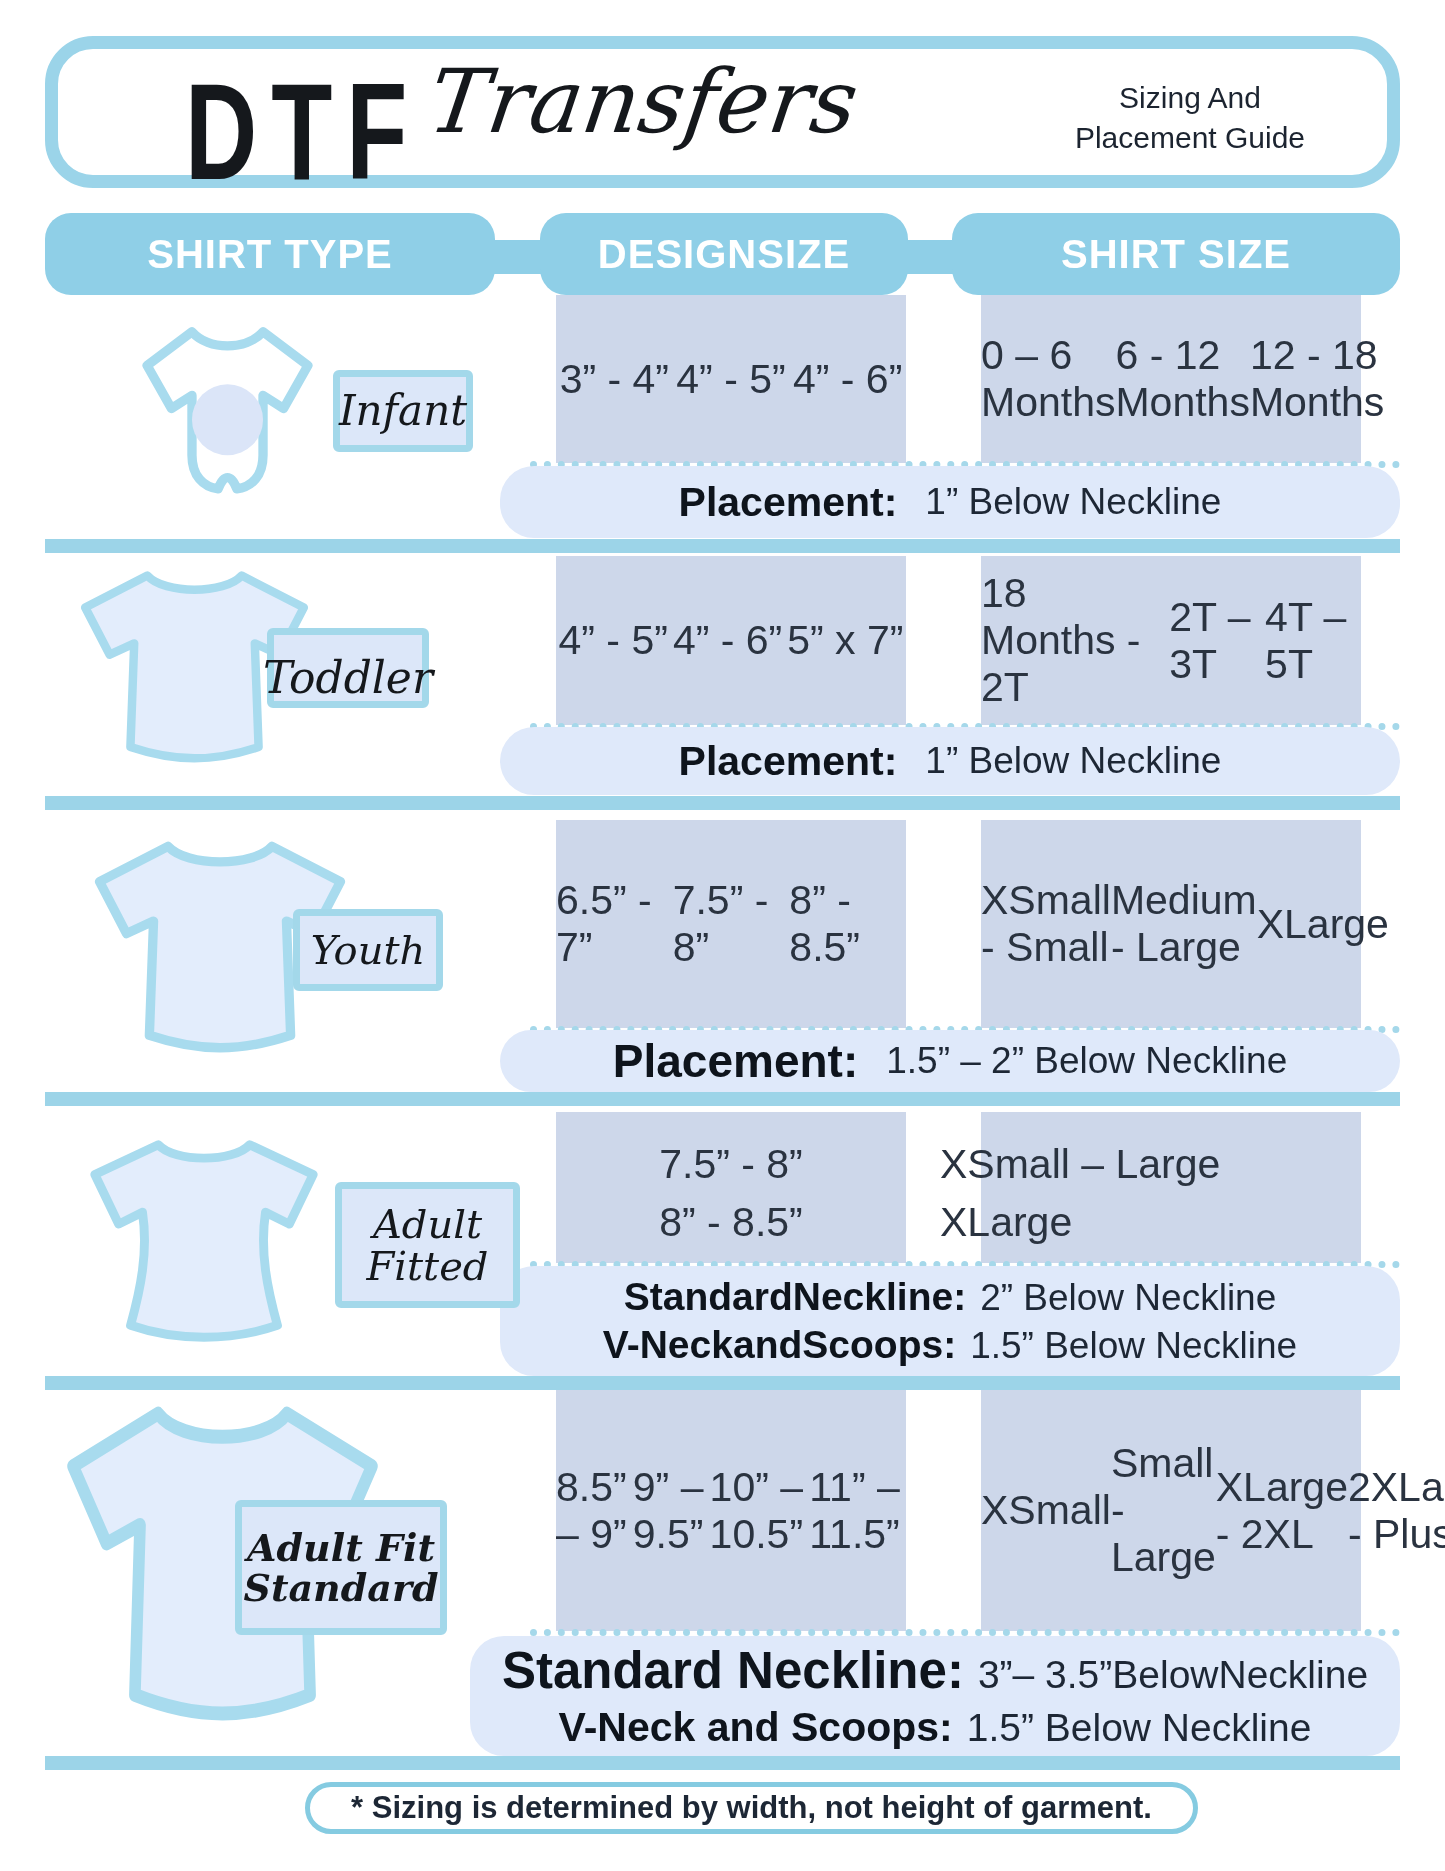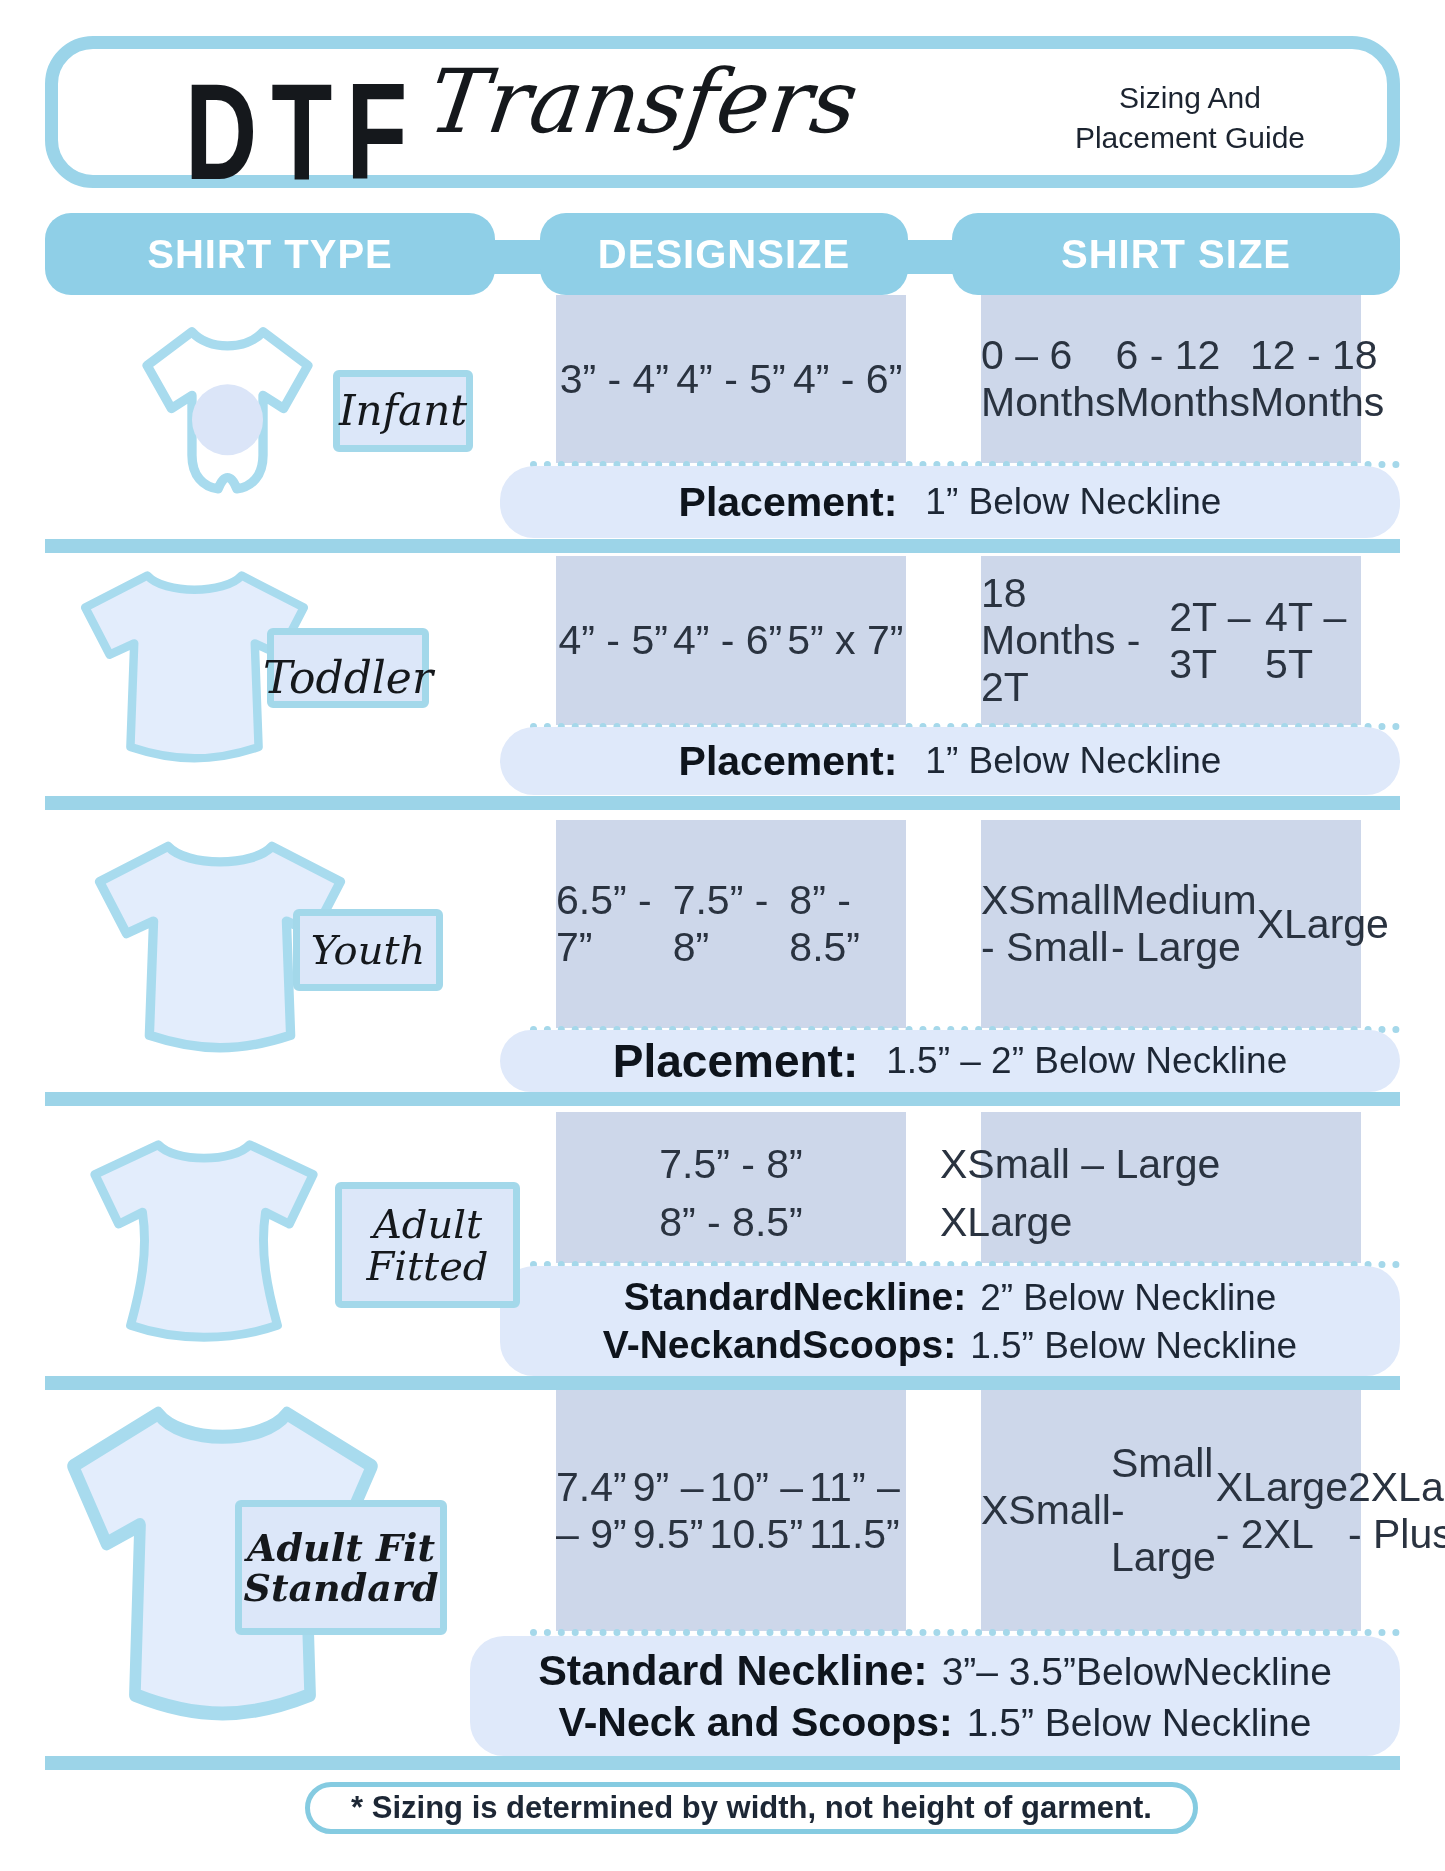--- a/index.html
+++ b/index.html
@@ -193,35 +193,35 @@
   <div class="icon-wrap" style="left:55px;top:1392px;width:335px;height:340px;">
     <svg viewBox="0 0 260 220" width="335" height="340" preserveAspectRatio="none">
       <path d="M80 14 C 98 34, 162 34, 180 14 L 246 48 L 220 98 L 194 86 L 198 196 C 150 212 110 212 62 196 L 66 86 L 40 98 L 14 48 Z" fill="#e3edfc" stroke="#a8dbee" stroke-width="9" stroke-linejoin="round"></path>
     </svg>
   </div>
   <div class="pill-label" style="left:235px;top:1500px;width:212px;height:135px;font-size:38px;font-weight:bold;">
     <span>Adult Fit</span>
     <span>Standard</span>
   </div>
   <div class="col-seg design-col" style="top:1390px;height:241px;padding:8px 0;box-sizing:border-box;">
-    <span>7.4” – 9”</span>
+    <span>8.5” – 9”</span>
     <span>9” – 9.5”</span>
     <span>10” – 10.5”</span>
     <span>11” – 11.5”</span>
   </div>
   <div class="col-seg shirt-col" style="top:1390px;height:241px;padding:8px 0;box-sizing:border-box;">
     <span>XSmall</span>
     <span>Small - Large</span>
     <span>XLarge - 2XL</span>
     <span>2XLarge - Plus</span>
   </div>
   <div class="dotted" style="top:1629px;"></div>
   <div class="placement two-line" style="top:1636px;height:120px;left:470px;width:930px;">
     <div class="place-row">
-      <span class="plabel" style="font-size:43px;">Standard Neckline:</span>
+      <span class="plabel" style="font-size:51px;">Standard Neckline:</span>
       <span style="font-size:39px;">3”– 3.5”BelowNeckline</span>
     </div>
     <div class="place-row">
       <span class="plabel" style="font-size:41px;">V-Neck and Scoops:</span>
       <span style="font-size:39px;">1.5” Below Neckline</span>
     </div>
   </div>
   <div class="separator" style="top:1756px;"></div>
 
   <div class="footer-pill">* Sizing is determined by width, not height of garment.</div>

